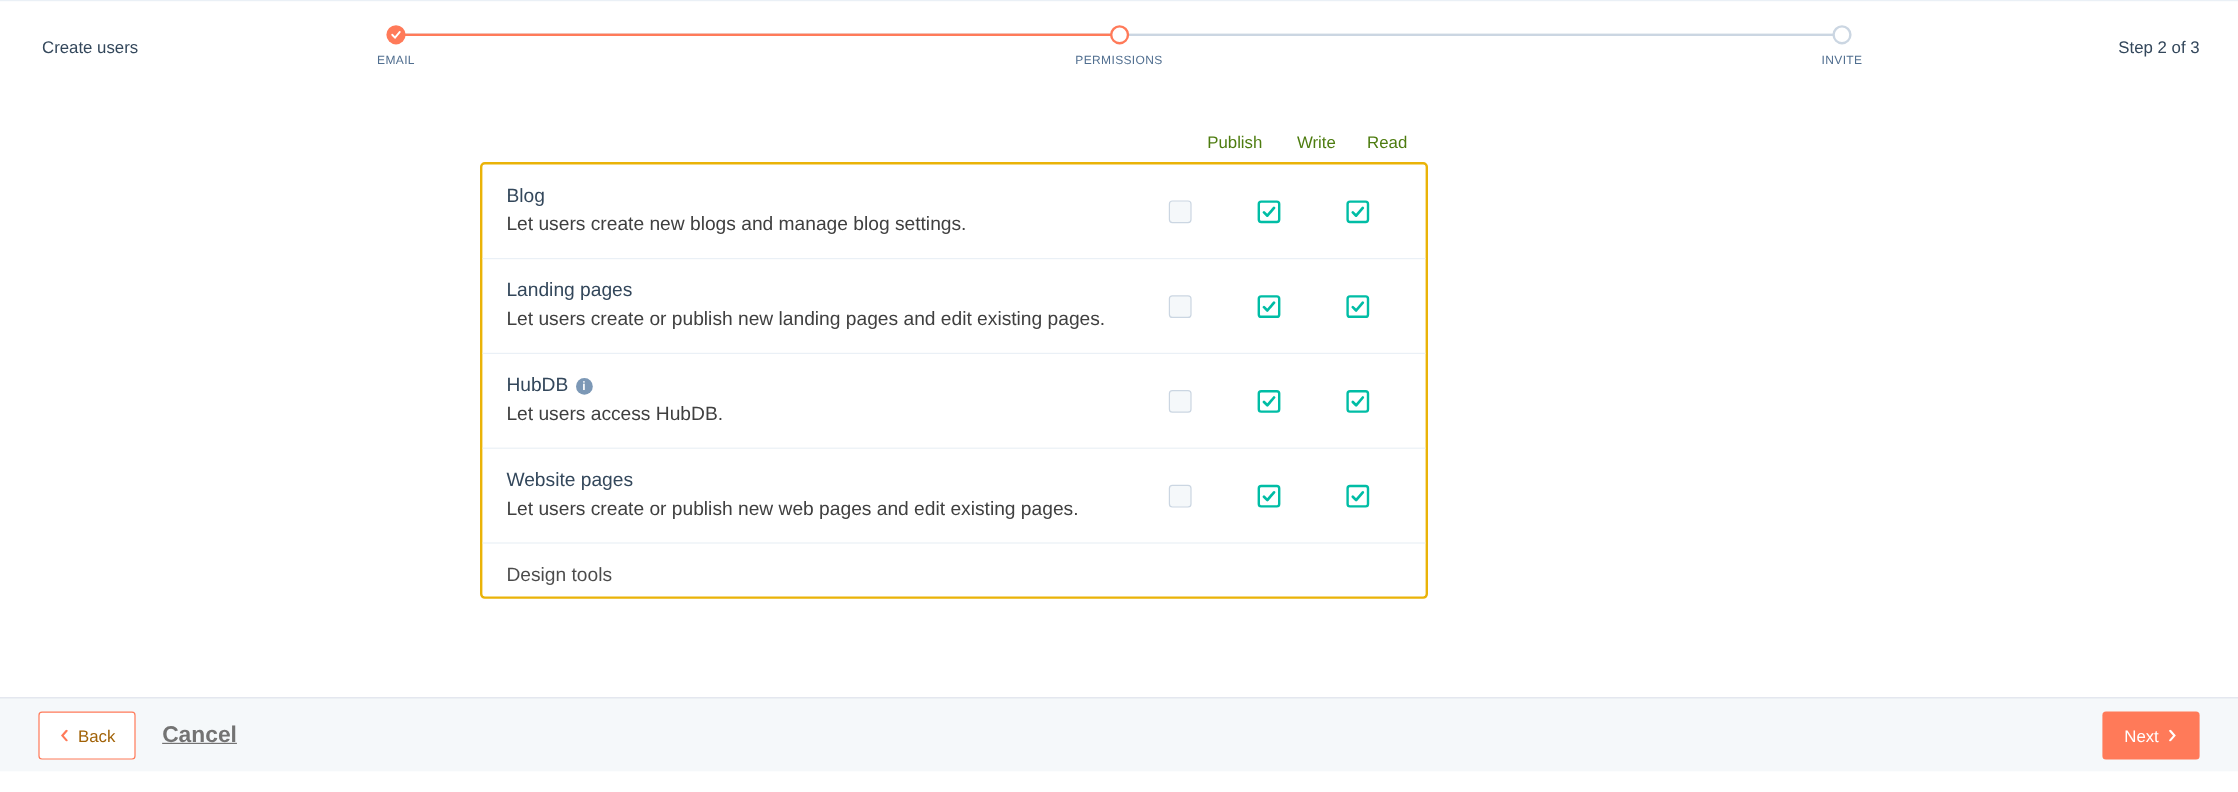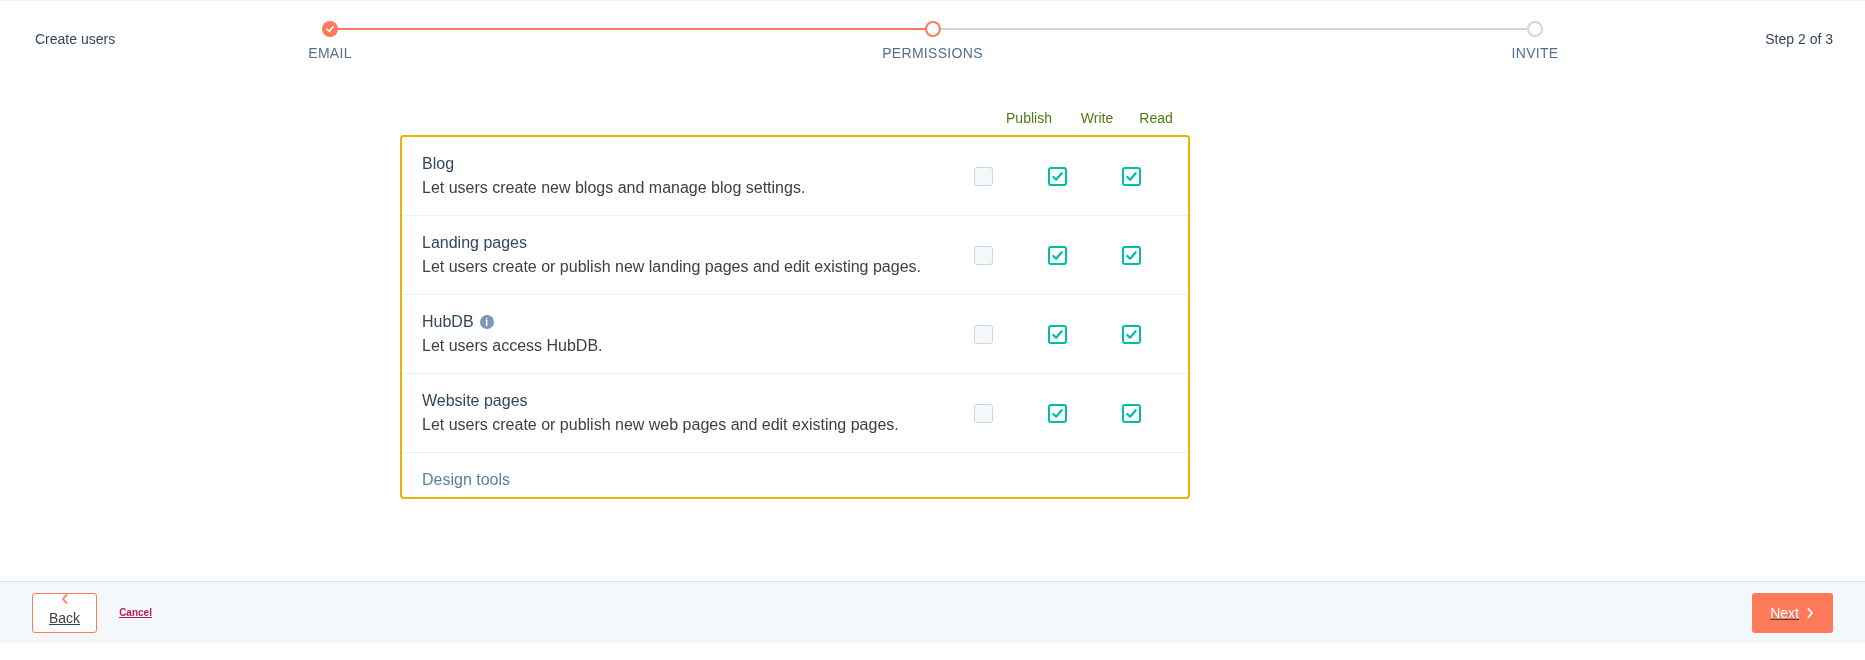--- a/index.html
+++ b/index.html
@@ -8,21 +8,20 @@
     background: #fff;
     color: #33475b;
     overflow: hidden;
   }
   .page {
     width: 1865px;
     height: 643px;
     position: relative;
     display: flex;
     flex-direction: column;
-    text-decoration: underline;
   }
   .topbar {
     height: 62px;
     border-top: 1px solid #eaf0f6;
     position: relative;
     display: flex;
     align-items: flex-start;
     padding-top: 30px;
   }
   .topbar-left {
@@ -74,21 +73,21 @@
   .dot-3 { left: 100%; background: #fff; border: 2px solid #cbd6e2; }
   .dot-1 svg { width: 8px; height: 8px; }
   .step-labels {
     position: relative;
     margin-top: 8px;
     height: 16px;
   }
   .step-label {
     position: absolute;
     transform: translateX(-50%);
-    font-size: 14px;
+    font-size: 10px;
     font-weight: 500;
     letter-spacing: 0.3px;
     color: #516f90;
   }
   .label-1 { left: 0; }
   .label-2 { left: 50%; }
   .label-3 { left: 100%; }
 
   .content {
     flex: 1;
@@ -173,21 +172,21 @@
     font-size: 10px;
     display: inline-flex;
     align-items: center;
     justify-content: center;
     font-weight: bold;
   }
   .partial-row {
     padding: 18px 20px 8px 20px;
     border-top: 1px solid #eaf0f6;
   }
-  .partial-row .perm-title { color: #0c4a6e; opacity: 0.7; }
+  .partial-row .perm-title { color: #000000; opacity: 0.7; }
 
   .footer {
     height: 62px;
     border-top: 1px solid #dfe3eb;
     background: #f5f8fa;
     display: flex;
     align-items: center;
     padding: 0 32px;
   }
   .btn {
@@ -196,36 +195,35 @@
     font-size: 14px;
     display: inline-flex;
     align-items: center;
     gap: 6px;
     padding: 0 16px;
     cursor: pointer;
     font-weight: 400;
   }
   .btn-back {
     border: 1px solid #ff7a59;
-    color: #404040;
+    color: #a16207;
     background: #fff;
-    flex-direction: column;
   }
   .btn-next {
     background: #ff7a59;
     color: #fff;
     margin-left: auto;
     font-weight: 500;
     padding: 0 18px;
   }
   .cancel {
     margin-left: 22px;
-    font-size: 10px;
+    font-size: 19px;
     font-weight: 600;
-    color: #be185d;
+    color: #737373;
     text-decoration: underline;
     cursor: pointer;
   }
   .chev { width: 10px; height: 10px; }
 </style>
 </head>
 <body>
 
 <div class="page">
   <div class="topbar">

